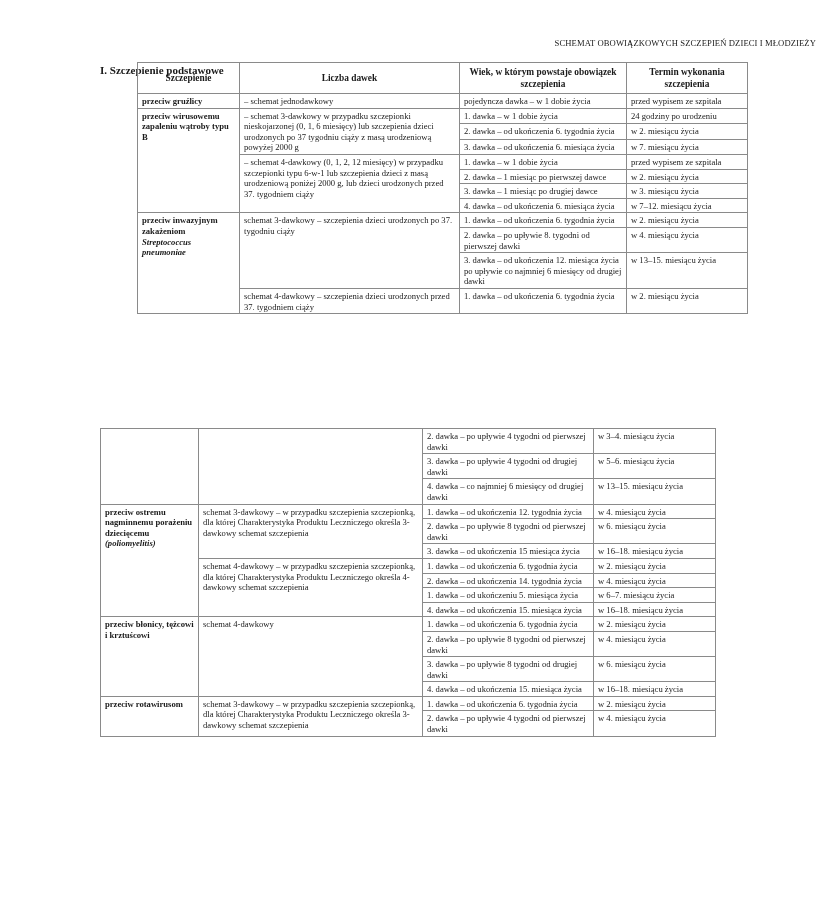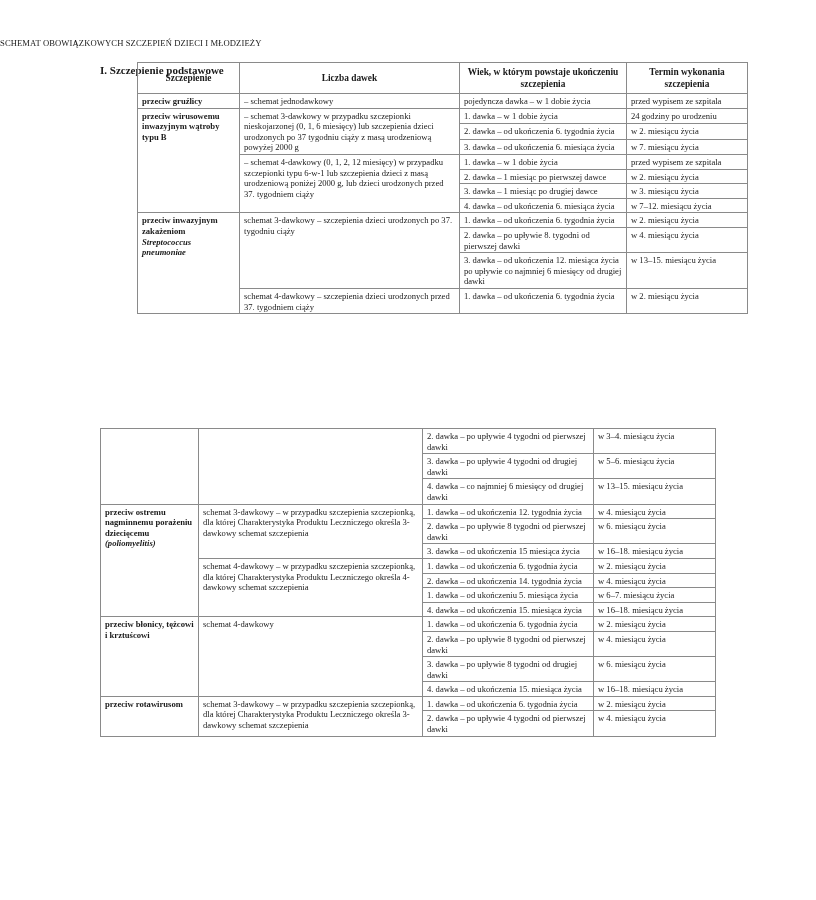--- a/index.html
+++ b/index.html
@@ -3,21 +3,21 @@
 <meta charset="utf-8">
 <style>
   html, body { margin: 0; padding: 0; background: #ffffff; }
   body {
     width: 816px; height: 900px; position: relative; overflow: hidden;
     font-family: "Liberation Serif", "DejaVu Serif", serif;
     color: #1a1a1a;
   }
   .doc-title {
     position: absolute; left: 0; width: 816px; top: 38px;
-    text-align: left; font-size: 8.6px; letter-spacing: 0.1px;
+    text-align: right; font-size: 8.6px; letter-spacing: 0.1px;
   }
   .section-title {
     position: absolute; left: 100px; top: 64px;
     font-size: 11px; font-weight: bold; text-align: right;
   }
   table {
     position: absolute; border-collapse: collapse; table-layout: fixed;
     font-size: 8.6px; line-height: 10.6px;
   }
   td, th {
@@ -43,35 +43,35 @@
   <colgroup>
     <col style="width:102px">
       <col style="width:220px">
       <col style="width:167px">
       <col style="width:121px">
   </colgroup>
   <thead>
     <tr>
       <th>Szczepienie</th>
       <th>Liczba dawek</th>
-      <th>Wiek, w którym powstaje ukończeniu szczepienia</th>
+      <th>Wiek, w którym powstaje obowiązek szczepienia</th>
       <th>Termin wykonania szczepienia</th>
     </tr>
   </thead>
   <tbody>
 
     <tr>
       <td class="vname">przeciw gruźlicy</td>
       <td>– schemat jednodawkowy</td>
       <td>pojedyncza dawka – w 1 dobie życia</td>
       <td>przed wypisem ze szpitala</td>
     </tr>
 
     <tr>
-      <td class="vname" rowspan="7">przeciw wirusowemu inwazyjnym wątroby typu B</td>
+      <td class="vname" rowspan="7">przeciw wirusowemu zapaleniu wątroby typu B</td>
       <td rowspan="3">– schemat 3-dawkowy w przypadku szczepionki nieskojarzonej (0, 1, 6 miesięcy) lub szczepienia dzieci urodzonych po 37 tygodniu ciąży z masą urodzeniową powyżej 2000 g</td>
       <td>1. dawka – w 1 dobie życia</td>
       <td>24 godziny po urodzeniu</td>
     </tr>
     <tr>
       <td>2. dawka – od ukończenia 6. tygodnia życia</td>
       <td>w 2. miesiącu życia</td>
     </tr>
     <tr>
       <td>3. dawka – od ukończenia 6. miesiąca życia</td>

